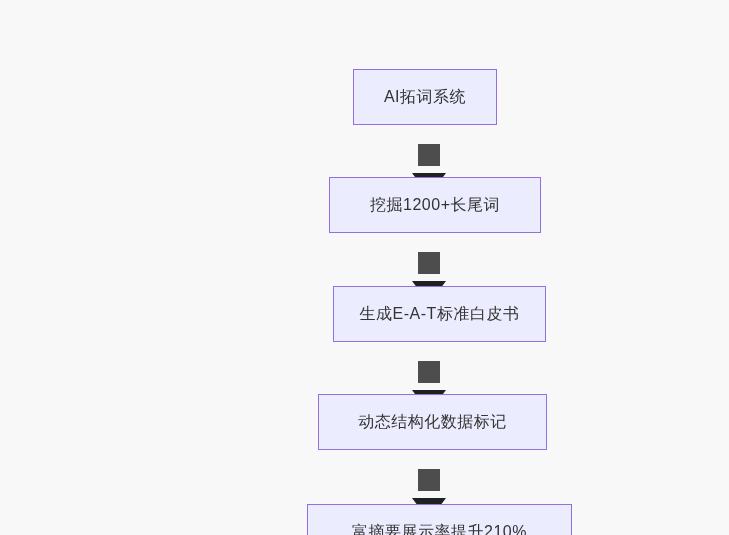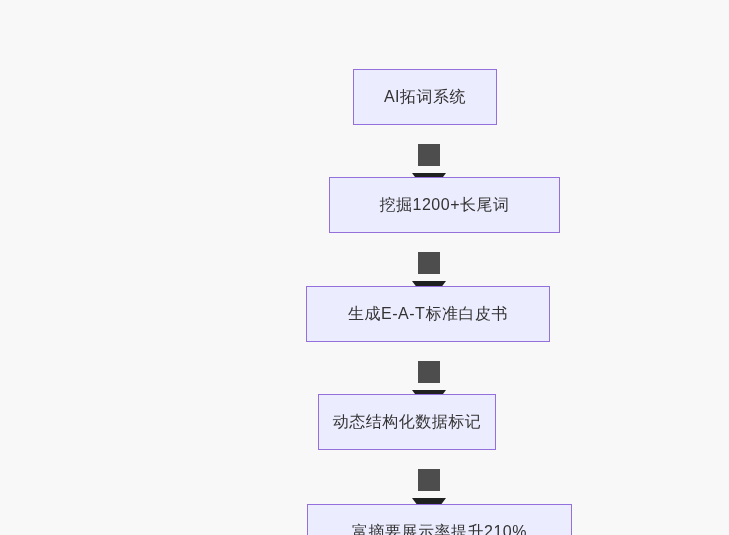--- a/index.html
+++ b/index.html
@@ -65,39 +65,39 @@
 
   <div class="node" style="left:299px; top:15px; width:144px; height:56px;">
     <span class="node-label">AI拓词系统</span>
   </div>
 
   <div class="arrow" style="top:71px; height:52px;">
     <div class="shaft"></div>
     <div class="head"></div>
   </div>
 
-  <div class="node" style="left:275px; top:123px; width:231px; height:56px;">
+  <div class="node" style="left:275px; top:123px; width:212px; height:56px;">
     <span class="node-label">挖掘1200+长尾词</span>
   </div>
 
   <div class="arrow" style="top:179px; height:53px;">
     <div class="shaft"></div>
     <div class="head"></div>
   </div>
 
-  <div class="node" style="left:252px; top:232px; width:244px; height:56px;">
+  <div class="node" style="left:279px; top:232px; width:213px; height:56px;">
     <span class="node-label">生成E-A-T标准白皮书</span>
   </div>
 
   <div class="arrow" style="top:288px; height:52px;">
     <div class="shaft"></div>
     <div class="head"></div>
   </div>
 
-  <div class="node" style="left:264px; top:340px; width:178px; height:56px;">
+  <div class="node" style="left:264px; top:340px; width:229px; height:56px;">
     <span class="node-label">动态结构化数据标记</span>
   </div>
 
   <div class="arrow" style="top:396px; height:54px;">
     <div class="shaft"></div>
     <div class="head"></div>
   </div>
 
   <div class="node" style="left:253px; top:450px; width:265px; height:56px;">
     <span class="node-label">富摘要展示率提升210%</span>

